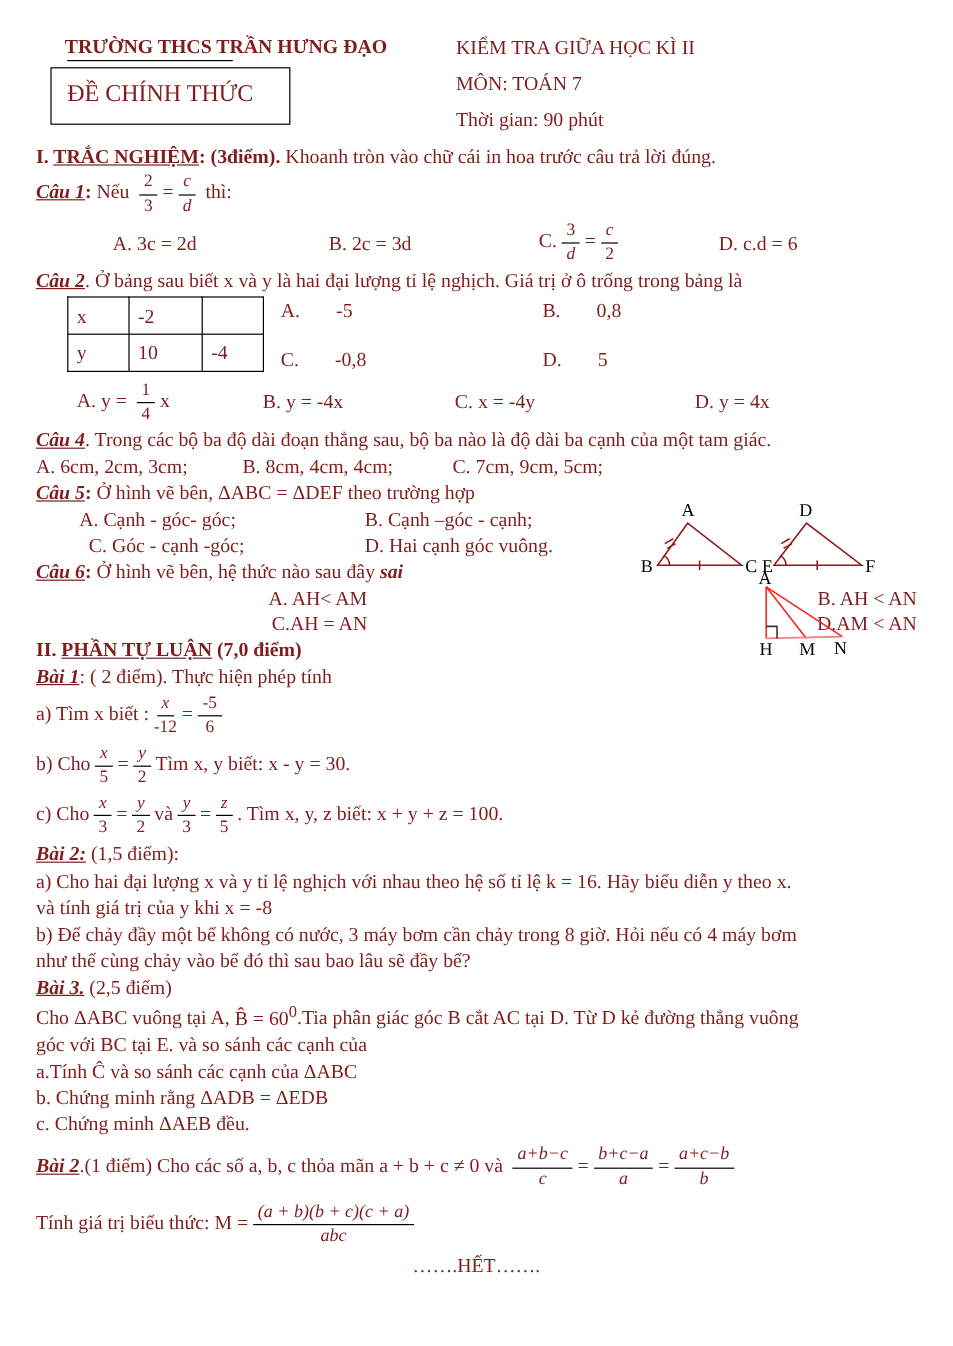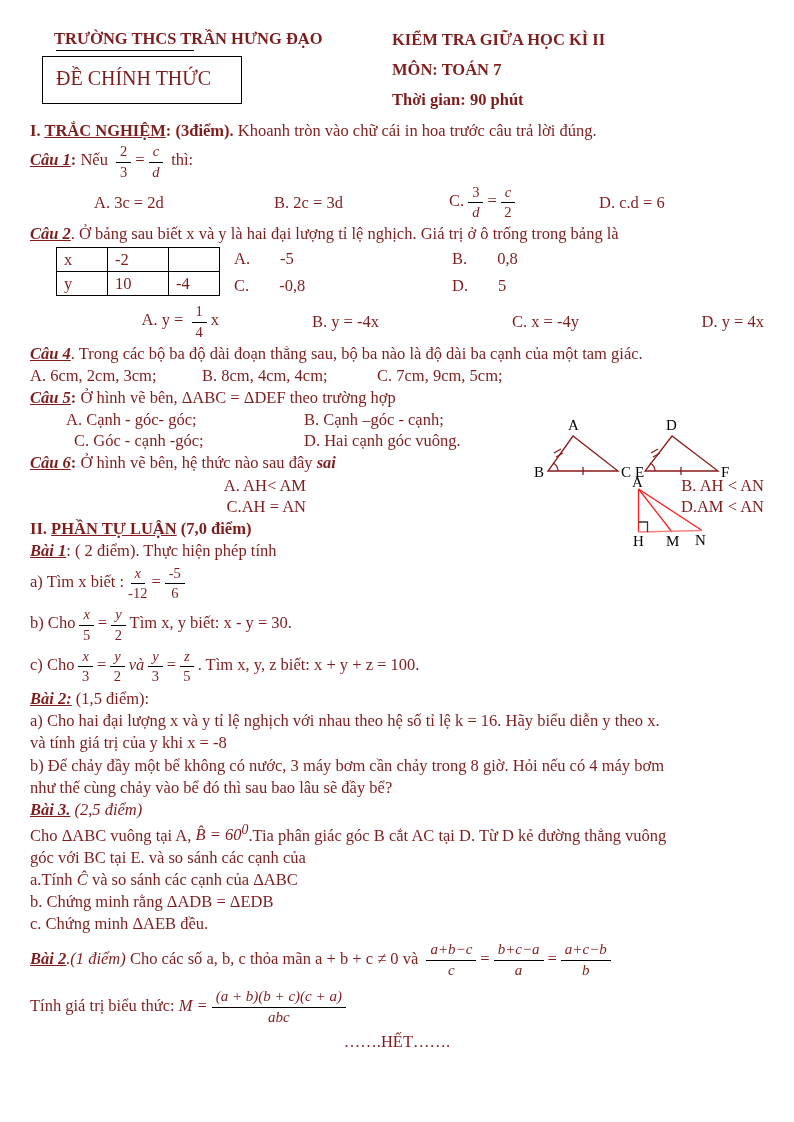--- a/index.html
+++ b/index.html
@@ -10,52 +10,52 @@
     background:#ffffff;color:#7f1d1d;
     font-family:"Liberation Serif", serif;
     font-size:16.5px;line-height:1.28;
   }
   
   .header{display:flex;}
   .header-left{width:340px;}
   .school{font-weight:bold;padding-left:24px;white-space:nowrap;}
   .school-underline{width:138px;border-top:1.6px solid #000;margin:1px 0 5px 26px;}
   .exam-box{display:inline-block;border:1.9px solid #000;padding:9px 30px 11px 13px;font-size:20px;margin-left:12px;}
-  .header-right{margin-left:22px;padding-top:1px;font-weight:bold;}
+  .header-right{margin-left:10px;padding-top:1px;}
   .header-right > div{margin-bottom:9px;white-space:nowrap;}
   
   .bold{font-weight:bold;}
-  .ital{font-style:italic;margin-top:34px;}
+  .ital{margin-top:34px;}
   .u{text-decoration:underline;}
   .qlabel{font-weight:bold;font-style:italic;text-decoration:underline;}
   .qsep{font-weight:bold;}
   .emph{font-weight:bold;font-style:italic;}
   .q{margin:1px 0;}
   
   .frac{display:inline-flex;flex-direction:column;align-items:center;vertical-align:middle;
         line-height:1.05;margin:1px 4px;font-size:14.5px;}
   .frac .num{padding:1px 4px 2px;border-bottom:1.3px solid #000;}
   .frac .den{padding-top:2px;}
   .frac.it .num,.frac.it .den{font-style:italic;}
   .num.it,.den.it{font-style:italic;}
   .frac.big{font-size:15px;}
   
   .opts4-q1{display:grid;grid-template-columns:180px 175px 150px auto;align-items:center;padding-left:64px;margin:2px 0;}
-  .opts4-q3{display:grid;grid-template-columns:155px 160px 200px auto;align-items:center;padding-left:34px;margin:2px 0;text-align:right;}
+  .opts4-q3{display:grid;grid-template-columns:155px 160px 200px auto;align-items:center;padding-left:34px;margin:2px 0;}
   .opts4-q4{display:grid;grid-template-columns:172px 175px 188px auto;margin:1px 0;}
   .opts2{display:grid;grid-template-columns:238px auto;padding-left:36px;}
   .opts2-q6{display:grid;grid-template-columns:250px auto;padding-left:26px;text-align:right;}
   
   .q2row{display:flex;margin:3px 0 6px;}
   .q2table{border-collapse:collapse;margin-left:26px;}
   .q2table td{border:1.7px solid #000;height:23px;padding:0 7px;min-width:34px;}
   .q2table td.c1{width:36px;}
   .q2table td.c2{width:46px;}
   .q2table td.c3{width:36px;}
-  .q2opts{display:grid;grid-template-columns:218px auto;margin-left:14px;align-content:start;row-gap:5px;padding-top:1px;}
+  .q2opts{display:grid;grid-template-columns:218px auto;margin-left:14px;align-content:start;row-gap:19px;padding-top:1px;}
   .q2opts .optv{margin-left:30px;}
   
   .mathline{margin:3px 0;}
   .mline-gap{}
   .footer{text-align:center;margin-top:4px;}
   
   .figures{position:absolute;left:528px;top:408px;}
 </style>
 </head>
 <body>

